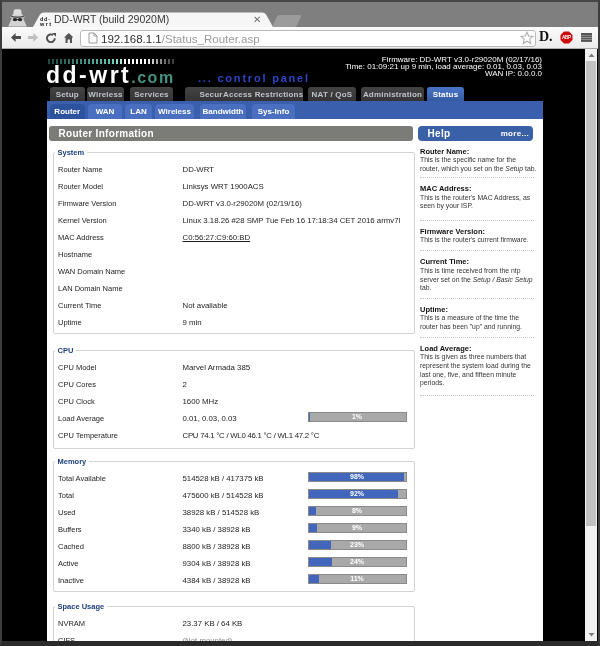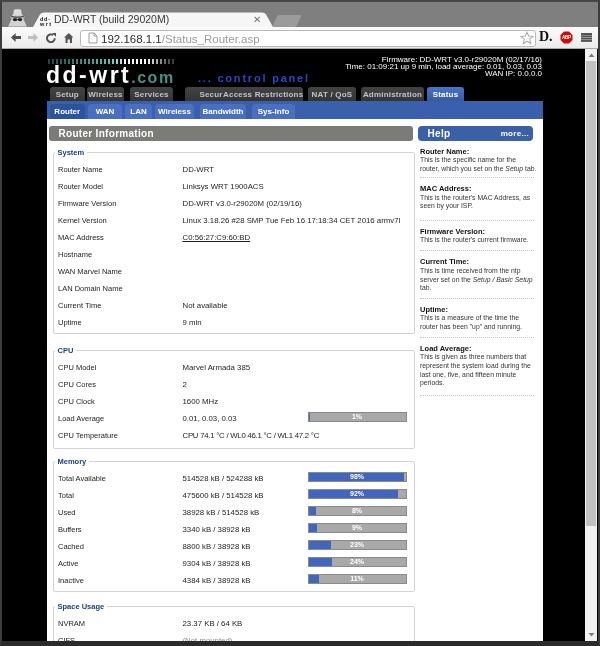--- a/index.html
+++ b/index.html
@@ -200,21 +200,21 @@
         <div class="val" style="top:45.5px">DD-WRT</div>
         <div class="row" style="top:62.5px">Router Model</div>
         <div class="val" style="top:62.5px">Linksys WRT 1900ACS</div>
         <div class="row" style="top:79.5px">Firmware Version</div>
         <div class="val" style="top:79.5px">DD-WRT v3.0-r29020M (02/19/16)</div>
         <div class="row" style="top:96.5px">Kernel Version</div>
         <div class="val" style="top:96.5px">Linux 3.18.26 #28 SMP Tue Feb 16 17:18:34 CET 2016 armv7l</div>
         <div class="row" style="top:113.5px">MAC Address</div>
         <div class="val" style="top:113.5px"><span style="text-decoration:underline">C0:56:27:C9:60:BD</span></div>
         <div class="row" style="top:130.5px">Hostname</div>
-        <div class="row" style="top:147.5px">WAN Marvel Name</div>
+        <div class="row" style="top:147.5px">WAN Domain Name</div>
         <div class="row" style="top:164.5px">LAN Domain Name</div>
         <div class="row" style="top:181.5px">Current Time</div>
         <div class="val" style="top:181.5px">Not available</div>
         <div class="row" style="top:198.5px">Uptime</div>
         <div class="val" style="top:198.5px">9 min</div>
         <div class="abs fieldset" style="top:231px;height:97px"></div>
         <div class="legend" style="top:227px">CPU</div>
         <div class="row" style="top:243.5px">CPU Model</div>
         <div class="val" style="top:243.5px">Marvel Armada 385</div>
         <div class="row" style="top:260.5px">CPU Cores</div>
@@ -222,21 +222,21 @@
         <div class="row" style="top:277.5px">CPU Clock</div>
         <div class="val" style="top:277.5px">1600 MHz</div>
         <div class="row" style="top:294.5px">Load Average</div>
         <div class="val" style="top:294.5px">0.01, 0.03, 0.03</div>
         <div class="bar" style="top:292.5px"><i style="width:1%"></i><b>1%</b></div>
         <div class="row" style="top:311.5px">CPU Temperature</div>
         <div class="val" style="top:311.5px"><span style="letter-spacing:-0.25px">CPU 74.1 °C / WL0 46.1 °C / WL1 47.2 °C</span></div>
         <div class="abs fieldset" style="top:342px;height:129px"></div>
         <div class="legend" style="top:338px">Memory</div>
         <div class="row" style="top:354.5px">Total Available</div>
-        <div class="val" style="top:354.5px">514528 kB / 524288 kB</div>
+        <div class="val" style="top:354.5px">514528 kB / 417375 kB</div>
         <div class="bar" style="top:352.5px"><i style="width:98%"></i><b>98%</b></div>
         <div class="row" style="top:371.5px">Total</div>
         <div class="val" style="top:371.5px">475600 kB / 514528 kB</div>
         <div class="bar" style="top:369.5px"><i style="width:92%"></i><b>92%</b></div>
         <div class="row" style="top:388.5px">Used</div>
         <div class="val" style="top:388.5px">38928 kB / 514528 kB</div>
         <div class="bar" style="top:386.5px"><i style="width:8%"></i><b>8%</b></div>
         <div class="row" style="top:405.5px">Buffers</div>
         <div class="val" style="top:405.5px">3340 kB / 38928 kB</div>
         <div class="bar" style="top:403.5px"><i style="width:9%"></i><b>9%</b></div>

